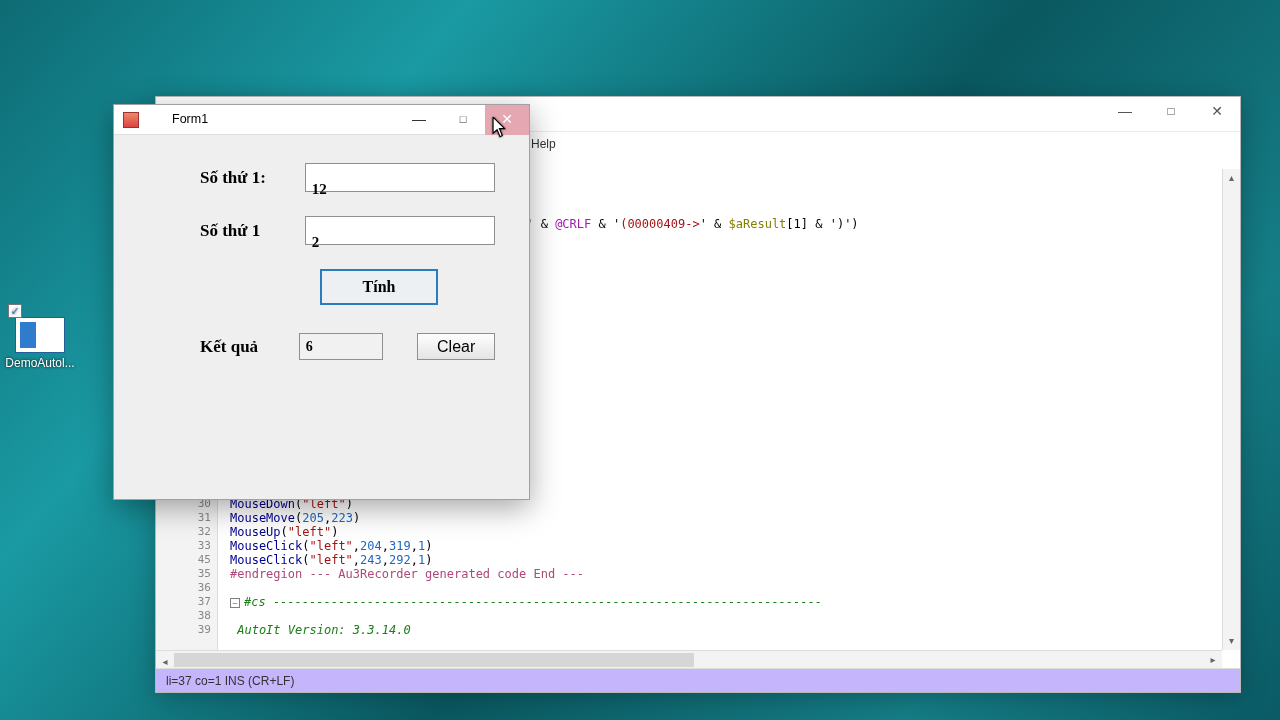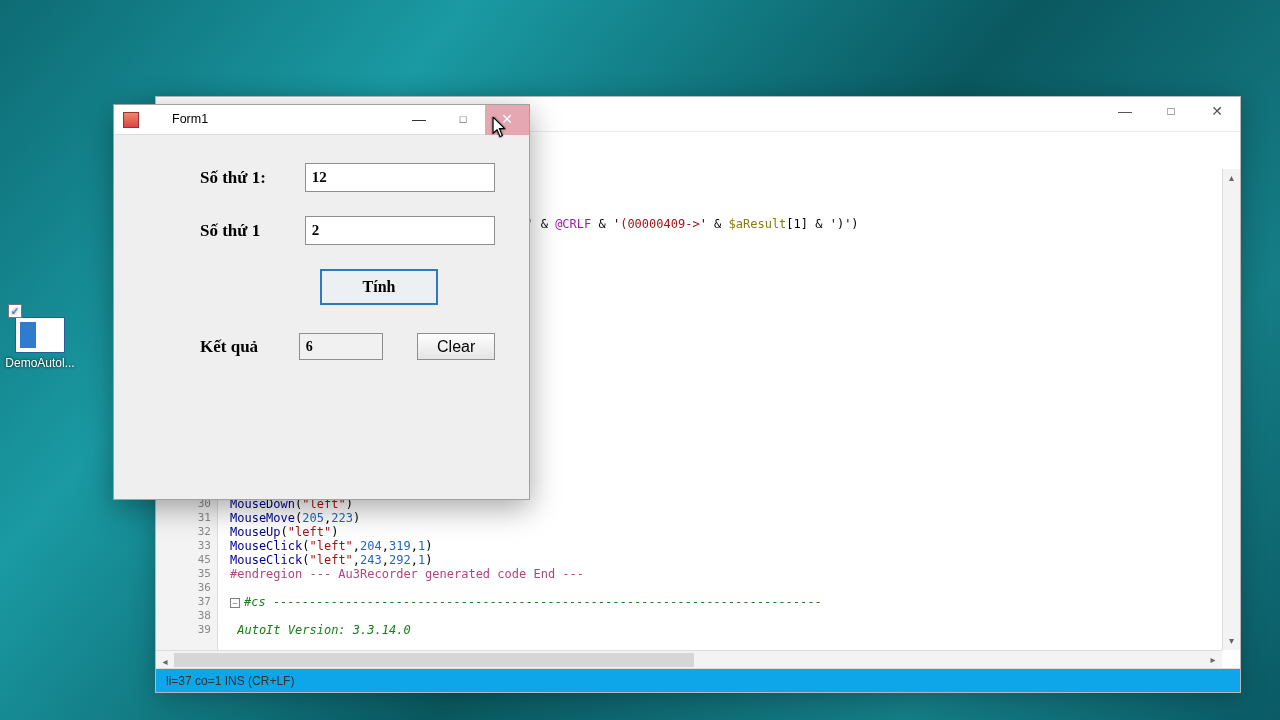--- a/index.html
+++ b/index.html
@@ -31,21 +31,21 @@
   .editor-body{position:absolute;left:0;top:72px;right:0;bottom:42px;display:flex;}
   .gutter{width:62px;background:#f3f3f3;color:#888;font:11px/14px Consolas,monospace;text-align:right;padding:6px 6px 0 0;border-right:1px solid #ddd;}
   .codearea{flex:1;font:12px/14px Consolas,monospace;white-space:pre;color:#000;padding:6px 0 0 12px;position:relative;overflow:hidden;}
   .vscroll{position:absolute;right:0;top:72px;bottom:42px;width:18px;background:#f3f3f3;border-left:1px solid #ddd;}
   .vscroll .up,.vscroll .down{height:18px;text-align:center;font-size:10px;color:#666;line-height:18px;}
   .vscroll .down{position:absolute;bottom:0;width:100%;}
   .hscroll{position:absolute;left:0;right:18px;bottom:24px;height:18px;background:#f3f3f3;border-top:1px solid #ddd;}
   .hscroll .lft,.hscroll .rgt{width:18px;text-align:center;font-size:10px;color:#666;line-height:18px;display:inline-block;}
   .hscroll .thumb{position:absolute;left:18px;top:2px;height:14px;width:520px;background:#d6d6d6;}
   .hscroll .rgt{position:absolute;right:0;}
-  .statusbar{position:absolute;left:0;right:0;bottom:0;height:24px;background:#0ea5e9;border-top:1px solid #ddd;font-size:12px;color:#333;padding-left:10px;line-height:24px;}
+  .statusbar{position:absolute;left:0;right:0;bottom:0;height:24px;background:#c4b5fd;border-top:1px solid #ddd;font-size:12px;color:#333;padding-left:10px;line-height:24px;}
   
   .fn{color:#000090;}
   .str{color:#a31515;}
   .num{color:#1e66bf;}
   .cmt{color:#197d19;font-style:italic;}
   .dir{color:#b0477a;}
   .var{color:#808000;}
   .par{color:#a21caf;}
   .foldbox{display:inline-block;width:10px;height:10px;border:1px solid #808080;color:#808080;font-size:9px;line-height:8px;text-align:center;margin-right:4px;vertical-align:middle;}
 
@@ -57,21 +57,21 @@
   .form-titlebar{height:30px;background:#fff;border-bottom:1px solid #dedede;position:relative;}
   .form-title-icon{position:absolute;left:10px;top:8px;width:14px;height:14px;background:linear-gradient(180deg,#e86 0%,#d44 100%);outline:1px solid #933;}
   .form-title{position:absolute;left:30px;top:7px;font-size:12.5px;color:#000;margin-left:28px;}
   .form-btn{position:absolute;top:0;width:44px;height:30px;line-height:28px;text-align:center;font-size:14px;color:#333;}
   .form-btn.min{right:88px;}
   .form-btn.max{right:44px;font-size:11px;}
   .form-btn.close{right:0;background:#e5a8b2;color:#fff;}
   .form-body{padding:28px 34px 0 40px;font-family:"Times New Roman",serif;margin-left:46px;}
   .form-row{display:flex;align-items:center;margin-bottom:24px;}
   .form-label{width:120px;font-size:17px;font-weight:bold;color:#000;}
-  .tx{width:216px;height:29px;border:1px solid #8f8f8f;background:#fff;font:15px/27px "Segoe UI";padding:0 6px;font-weight:bold;}
+  .tx{width:216px;height:29px;border:1px solid #8f8f8f;background:#fff;font:15px/27px "Segoe UI";padding:12px 6px;font-weight:bold;}
   .sel{width:90px;height:25px;border:1px solid #8f8f8f;background:linear-gradient(#fff,#e9e9e9);font:14px/23px "Segoe UI";padding:0 6px;position:relative;}
   .sel::after{content:"▾";position:absolute;right:6px;top:3px;color:#555;font-size:11px;}
   .calc-btn{width:118px;height:36px;margin-left:120px;background:#ecf0f3;border:2px solid #2b7bbd;font:bold 16px "Times New Roman";color:#000;}
   .row-res{display:flex;align-items:center;margin-top:28px;}
   .row-res .form-label{width:120px;}
   .res{width:100px;height:27px;border:1px solid #8f8f8f;background:#f1f1f1;font:14px/25px "Segoe UI";padding:0 6px;font-weight:bold;}
   .clear-btn{width:94px;height:27px;margin-left:34px;background:linear-gradient(#fefefe,#e4e4e4);border:1px solid #8f8f8f;font-size:16px;}
 
   
   .cursor{position:absolute;left:491px;top:117px;pointer-events:none;}
@@ -86,20 +86,23 @@
     </div>
   <div>DemoAutol...</div>
 </div>
 
 <div class="editor-window">
   <div class="editor-titlebar">
     <div class="ed-title-icon"></div>
     <div class="ed-btn min">—</div>
     <div class="ed-btn max">□</div>
     <div class="ed-btn close">✕</div>
+  </div>
+  <div class="editor-menubar">
+    <span>Help</span>
   </div>
 
   <div class="editor-body">
     <div class="gutter">
       <div style="height:322px;"></div>
       <div>30</div>
       <div>31</div>
       <div>32</div>
       <div>33</div>
       <div>45</div>

